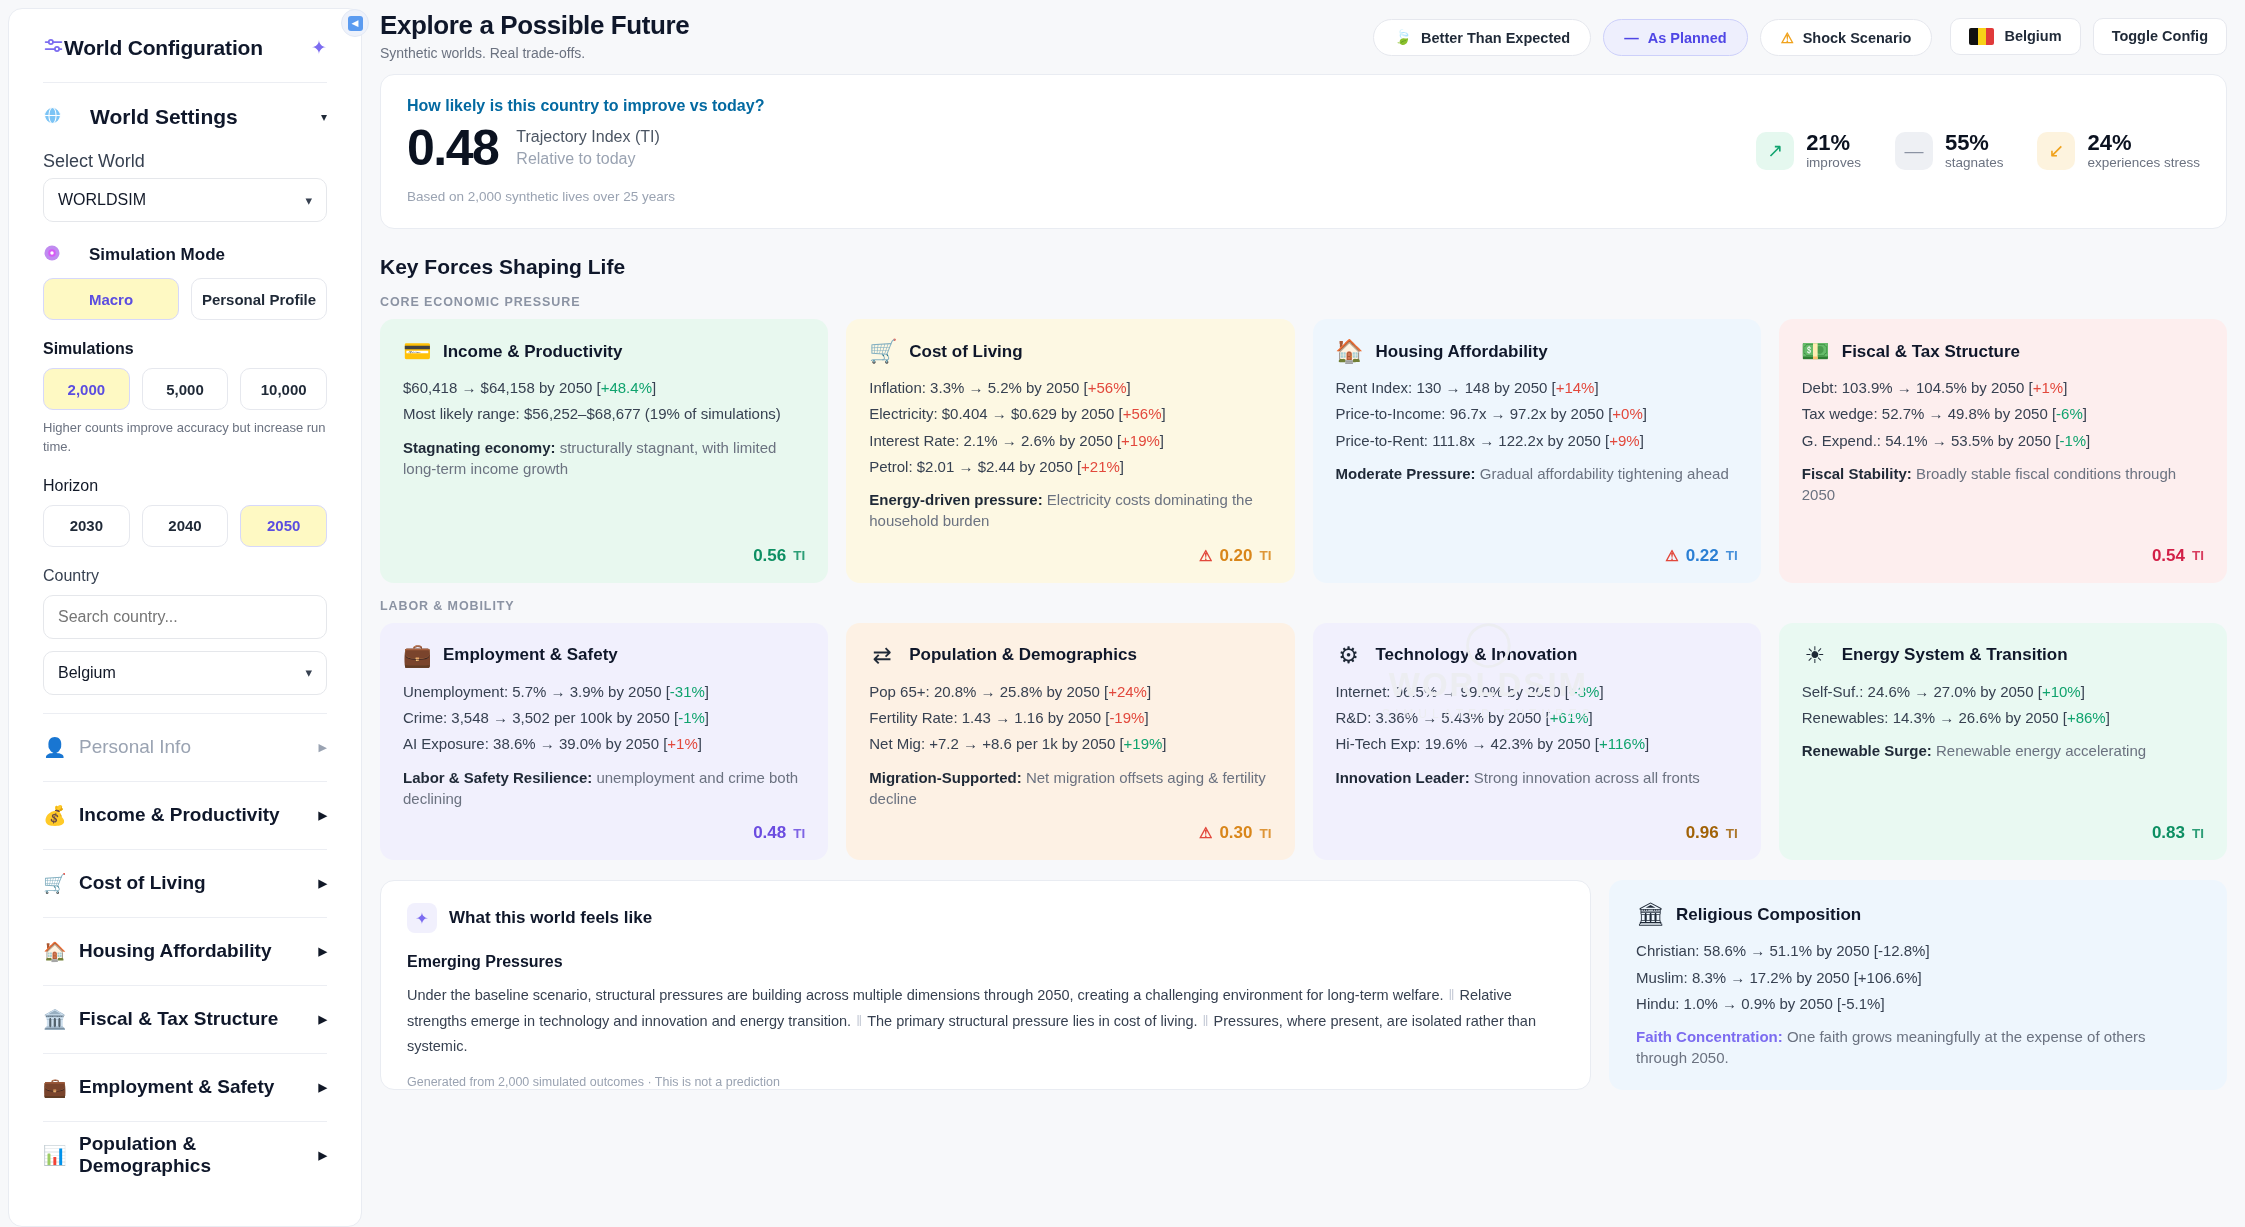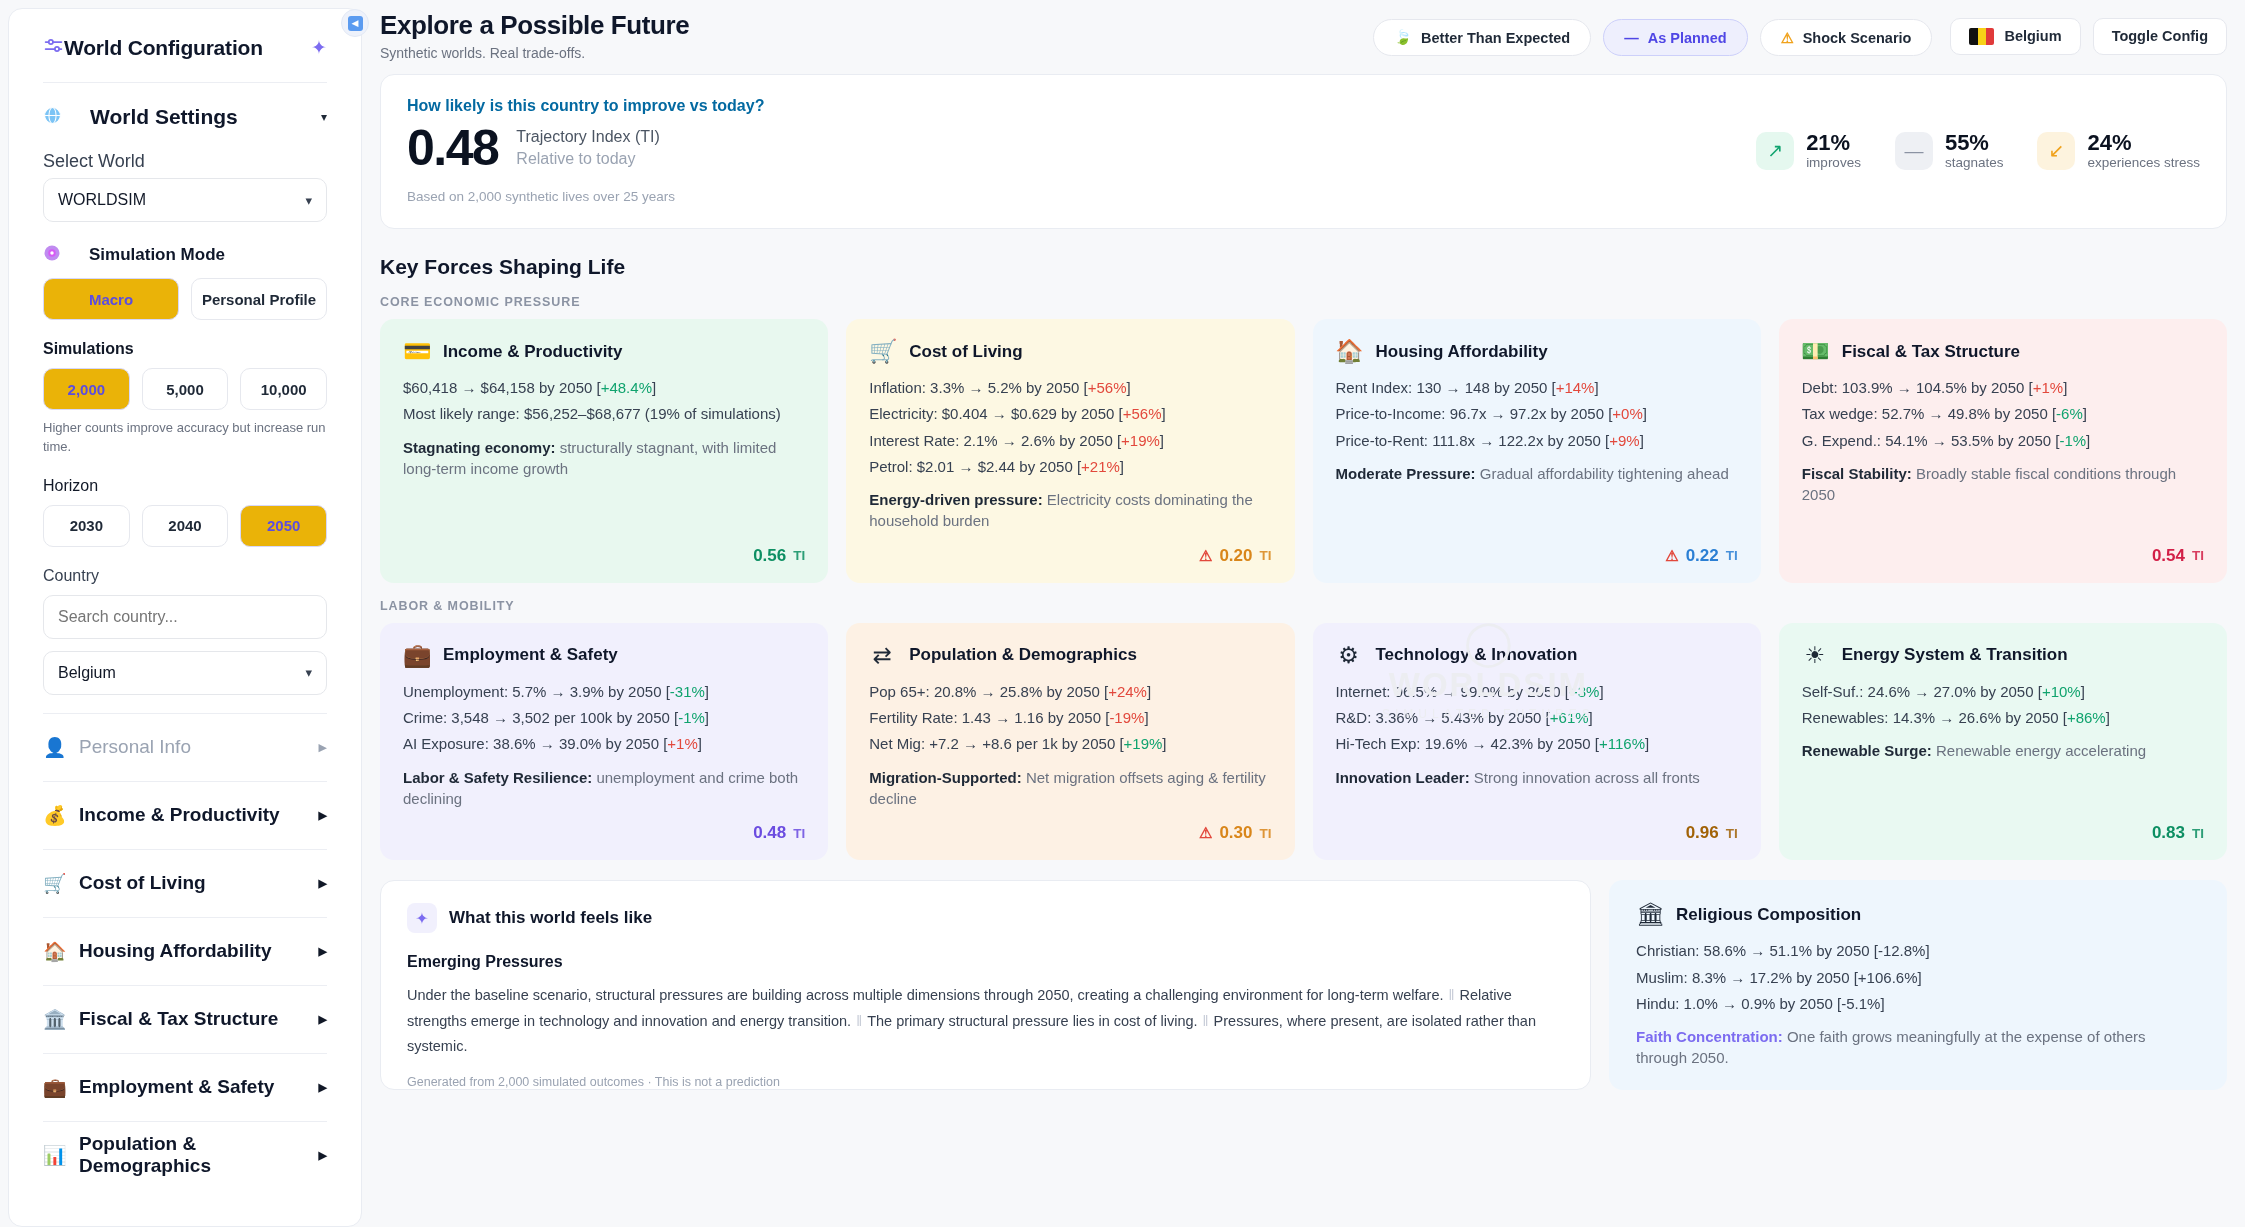--- a/index.html
+++ b/index.html
@@ -40,21 +40,21 @@
   .select { justify-content:space-between; }
   .select .chev { color:#374151; font-size:13px; }
   .textinput { color:#9aa3b2; }
   .gap { height:22px; }
   .seg { display:flex; gap:12px; }
   .seg .opt {
     flex:1; height:42px; border:1px solid #e6e8ee; border-radius:10px;
     display:flex; align-items:center; justify-content:center;
     font-size:15px; font-weight:700; color:#1f2937; background:#fff;
   }
-  .seg .opt.active { background:#eab308; border-color:#d6d8fb; color:#5b4de0; }
+  .seg .opt.active { background:#fef9c3; border-color:#d6d8fb; color:#5b4de0; }
   .hint { font-size:13px; color:#6b7280; line-height:1.45; margin-top:9px; }
   .sect-label { font-size:16px; color:#374151; margin:20px 0 10px; }
   .nav-item {
     display:flex; align-items:center; gap:14px; height:68px;
     border-top:1px solid #eceef3; font-size:19px; font-weight:700; color:#0f172a;
   }
   .nav-item .emoji { font-size:19px; width:22px; text-align:center; }
   .nav-item .arrow { margin-left:auto; font-size:11px; color:#111827; }
   .nav-item.muted { color:#9aa3b2; font-weight:400; }
   .nav-item.muted .arrow { color:#9aa3b2; }

